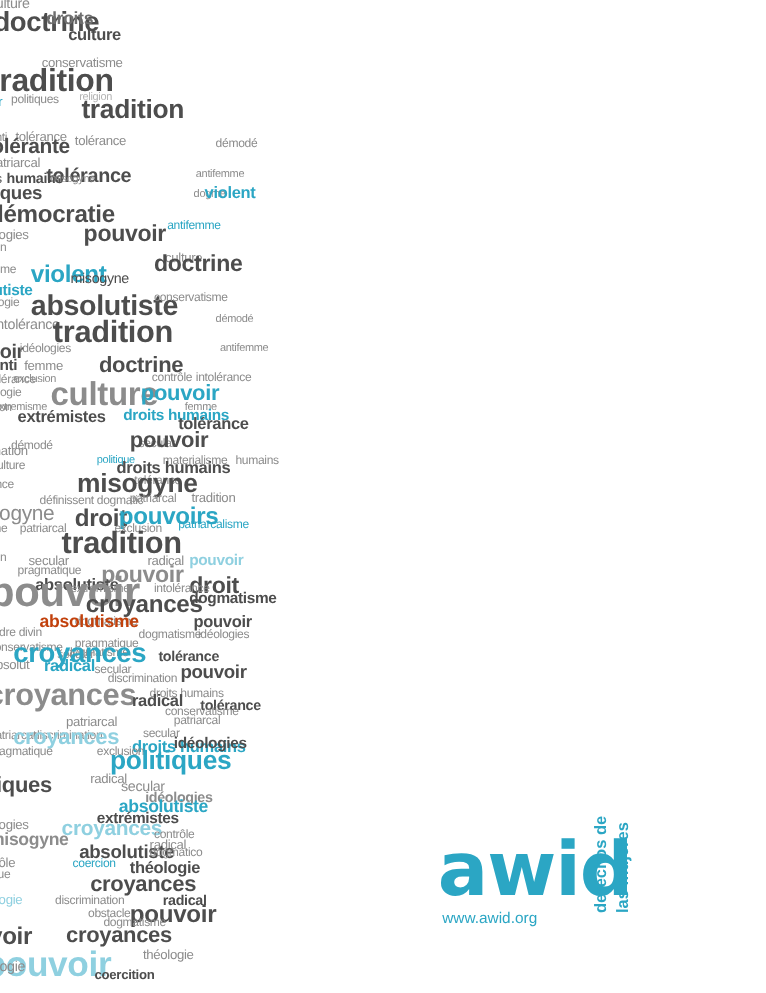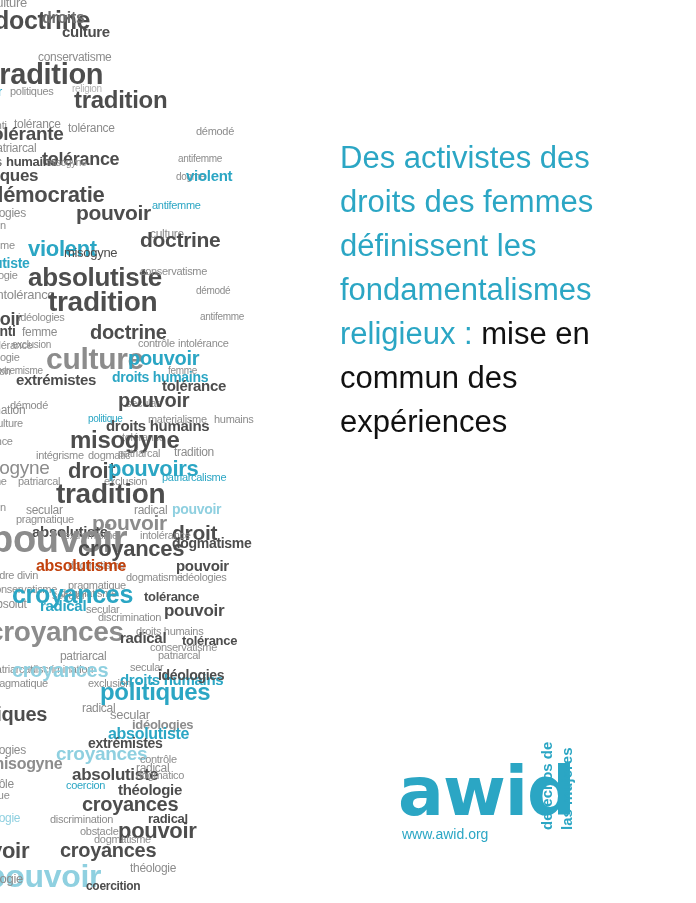--- a/index.html
+++ b/index.html
@@ -171,21 +171,21 @@
       <span class="wc-word" style="left: -8px; top: 404px; font-size: 12px; color: rgb(140, 140, 140); font-weight: normal;">ination</span>
       <span class="wc-word" style="left: -8px; top: 418px; font-size: 11px; color: rgb(140, 140, 140); font-weight: normal;">culture</span>
       <span class="wc-word" style="left: 88px; top: 414px; font-size: 10px; color: rgb(43, 166, 196); font-weight: normal;">politique</span>
       <span class="wc-word" style="left: 148px; top: 414px; font-size: 11px; color: rgb(140, 140, 140); font-weight: normal;">materialisme</span>
       <span class="wc-word" style="left: 214px; top: 414px; font-size: 11px; color: rgb(140, 140, 140); font-weight: normal;">humains</span>
       <span class="wc-word" style="left: 106px; top: 418px; font-size: 15px; color: rgb(77, 77, 77); font-weight: bold;">droits humains</span>
       <span class="wc-word" style="left: 122px; top: 432px; font-size: 11px; color: rgb(140, 140, 140); font-weight: normal;">tolérance</span>
       <span class="wc-word" style="left: -10px; top: 436px; font-size: 11px; color: rgb(140, 140, 140); font-weight: normal;">ance</span>
       <span class="wc-word" style="left: 70px; top: 428px; font-size: 24px; color: rgb(77, 77, 77); font-weight: bold;">misogyne</span>
       <span class="wc-word" style="left: 88px; top: 450px; font-size: 11px; color: rgb(140, 140, 140); font-weight: normal;">dogmatic</span>
-      <span class="wc-word" style="left: 36px; top: 450px; font-size: 11px; color: rgb(140, 140, 140); font-weight: normal;">intégrisme</span>
+      <span class="wc-word" style="left: 36px; top: 450px; font-size: 11px; color: rgb(140, 140, 140); font-weight: normal;">définissent</span>
       <span class="wc-word" style="left: 118px; top: 448px; font-size: 11px; color: rgb(140, 140, 140); font-weight: normal;">patriarcal</span>
       <span class="wc-word" style="left: 174px; top: 446px; font-size: 12px; color: rgb(140, 140, 140); font-weight: normal;">tradition</span>
       <span class="wc-word" style="left: -10px; top: 458px; font-size: 19px; color: rgb(140, 140, 140); font-weight: normal;">sogyne</span>
       <span class="wc-word" style="left: 68px; top: 460px; font-size: 22px; color: rgb(77, 77, 77); font-weight: bold;">droit</span>
       <span class="wc-word" style="left: 108px; top: 458px; font-size: 22px; color: rgb(43, 166, 196); font-weight: bold;">pouvoirs</span>
       <span class="wc-word" style="left: -8px; top: 476px; font-size: 11px; color: rgb(140, 140, 140); font-weight: normal;">me</span>
       <span class="wc-word" style="left: 18px; top: 476px; font-size: 11px; color: rgb(140, 140, 140); font-weight: normal;">patriarcal</span>
       <span class="wc-word" style="left: 104px; top: 476px; font-size: 11px; color: rgb(140, 140, 140); font-weight: normal;">exclusion</span>
       <span class="wc-word" style="left: 162px; top: 472px; font-size: 11px; color: rgb(43, 166, 196); font-weight: normal;">patriarcalisme</span>
       <span class="wc-word" style="left: 56px; top: 480px; font-size: 28px; color: rgb(77, 77, 77); font-weight: bold;">tradition</span>
@@ -260,23 +260,20 @@
       <span class="wc-word" style="left: 80px; top: 826px; font-size: 11px; color: rgb(140, 140, 140); font-weight: normal;">obstacle</span>
       <span class="wc-word" style="left: 94px; top: 834px; font-size: 11px; color: rgb(140, 140, 140); font-weight: normal;">dogmatisme</span>
       <span class="wc-word" style="left: -10px; top: 840px; font-size: 22px; color: rgb(77, 77, 77); font-weight: bold;">voir</span>
       <span class="wc-word" style="left: 60px; top: 840px; font-size: 20px; color: rgb(77, 77, 77); font-weight: bold;">croyances</span>
       <span class="wc-word" style="left: -14px; top: 860px; font-size: 32px; color: rgb(143, 208, 224); font-weight: bold;">pouvoir</span>
       <span class="wc-word" style="left: 130px; top: 862px; font-size: 12px; color: rgb(140, 140, 140); font-weight: normal;">théologie</span>
       <span class="wc-word" style="left: -10px; top: 872px; font-size: 13px; color: rgb(140, 140, 140); font-weight: normal;">ologie</span>
       <span class="wc-word" style="left: 86px; top: 880px; font-size: 12px; color: rgb(77, 77, 77); font-weight: bold; text-align: right;">coercition</span>
     </div>
 
-  <div id="title-block">
-    <p id="title-text"><span class="hl">Des activistes des droits des femmes définissent les fondamentalismes religieux :</span><span> mise en commun des expériences</span></p>
-  </div>
 
   <div id="logo-block">
     <div id="logo-awid">awid</div>
     <div id="logo-url">www.awid.org</div>
     <div class="vert-text" id="logo-tag-1">derechos de</div>
     <div class="vert-text" id="logo-tag-2">las mujeres</div>
   </div>
 
 </div>
 

